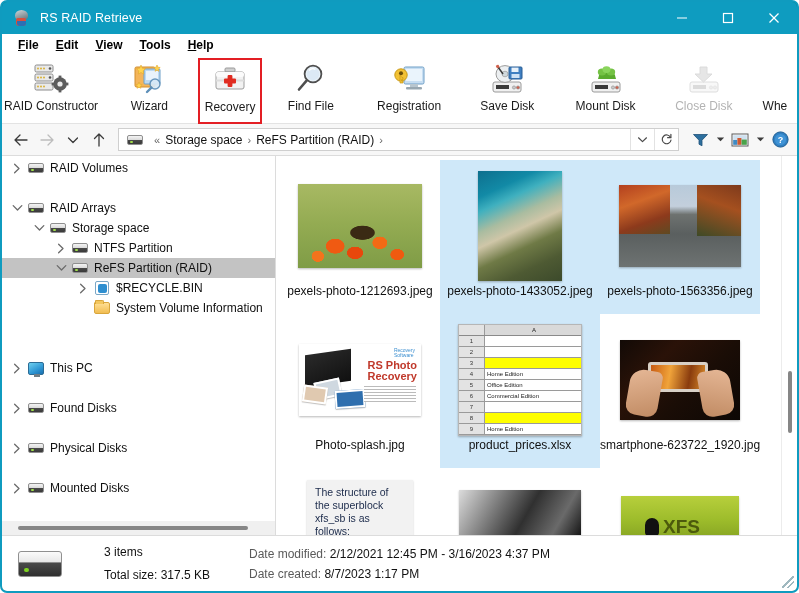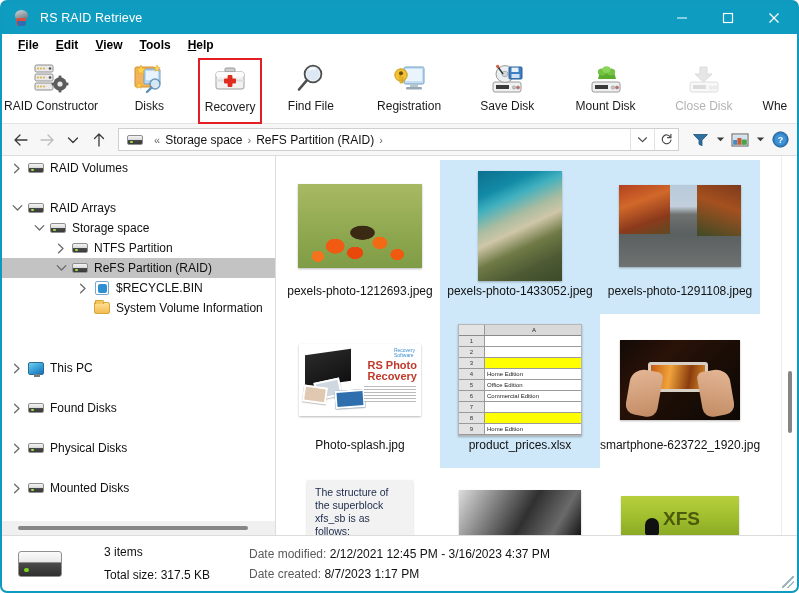--- a/index.html
+++ b/index.html
@@ -479,21 +479,21 @@
     background: linear-gradient(180deg,#b7cf3c 0%, #9dbc2b 60%, #8aa824 100%);
     position: relative;
     overflow: hidden;
     box-shadow: 0 1px 2px rgba(0,0,0,.22);
   }
   .tn-xfs .pg {
     position: absolute; left: 24px; bottom: 0; width: 14px; height: 18px;
     background: #111111; border-radius: 7px 7px 4px 4px;
   }
   .tn-xfs .tx {
-    position: absolute; left: 42px; bottom: 8px;
+    position: absolute; left: 42px; bottom: 0px;
     font-size: 19px; font-weight: bold; color: #4c5a0c; line-height: 19px;
   }
 
   
   .vscroll {
     position: absolute;
     right: 0; top: 0; bottom: 0;
     width: 16px;
     background: #ffffff;
     border-left: 1px solid #ececec;
@@ -633,21 +633,21 @@
           <rect x="3" y="4" width="20" height="20" rx="1.5" fill="#f4b55a" stroke="#d08e2e"></rect>
           <rect x="12" y="6" width="16" height="15" rx="1" fill="#bcd9f2" stroke="#6f9fc7"></rect>
           <rect x="14" y="8" width="12" height="9" fill="#e9f3fb"></rect>
           <polygon points="9,2 10.3,5.2 13.6,5.6 11.2,7.9 11.8,11.1 9,9.5 6.2,11.1 6.8,7.9 4.4,5.6 7.7,5.2" fill="#ffd34d" stroke="#e0a82e" stroke-width=".6"></polygon>
           <polygon points="25,2 25.9,4.2 28.2,4.5 26.5,6.1 26.9,8.3 25,7.2 23.1,8.3 23.5,6.1 21.8,4.5 24.1,4.2" fill="#ffd34d" stroke="#e0a82e" stroke-width=".6"></polygon>
           <polygon points="7,19 7.9,21.2 10.2,21.5 8.5,23.1 8.9,25.3 7,24.2 5.1,25.3 5.5,23.1 3.8,21.5 6.1,21.2" fill="#ffd34d" stroke="#e0a82e" stroke-width=".6"></polygon>
           <circle cx="23" cy="21" r="5" fill="#d9eaf7" stroke="#5d8fb8" stroke-width="1.4" opacity=".92"></circle>
           <line x1="19.4" y1="24.6" x2="15" y2="29" stroke="#5d8fb8" stroke-width="2.4" stroke-linecap="round"></line>
         </svg>
       </div>
-      <div class="lbl">Disks</div>
+      <div class="lbl">Wizard</div>
     </div>
 
     <div class="tbtn highlight">
       <div class="glyph">
         <svg width="34" height="30" viewBox="0 0 34 30">
           <rect x="12" y="3" width="10" height="4" rx="1.2" fill="#cfcfcf" stroke="#9a9a9a"></rect>
           <rect x="3" y="7" width="28" height="17" rx="2" fill="#f2f2f2" stroke="#9d9d9d"></rect>
           <rect x="3" y="7" width="28" height="5" rx="2" fill="#fbfbfb"></rect>
           <rect x="3" y="14.5" width="28" height="2" fill="#dcdcdc"></rect>
           <g fill="#e02b20">
@@ -984,21 +984,21 @@
           <div class="thumb-area">
             <div class="tn tn-beach"></div>
           </div>
           <div class="cname">pexels-photo-1433052.jpeg</div>
         </div>
 
         <div class="cell selected">
           <div class="thumb-area">
             <div class="tn tn-road"></div>
           </div>
-          <div class="cname">pexels-photo-1291108.jpeg</div>
+          <div class="cname">pexels-photo-1563356.jpeg</div>
         </div>
 
         <div class="cell">
           <div class="thumb-area">
             <div class="tn tn-splash">
               <div class="scr"></div>
                 <div class="ph1"></div>
                 <div class="ph2"></div>
                 <div class="ph3"></div>
               <div class="logo">Recovery<br>Software</div>

